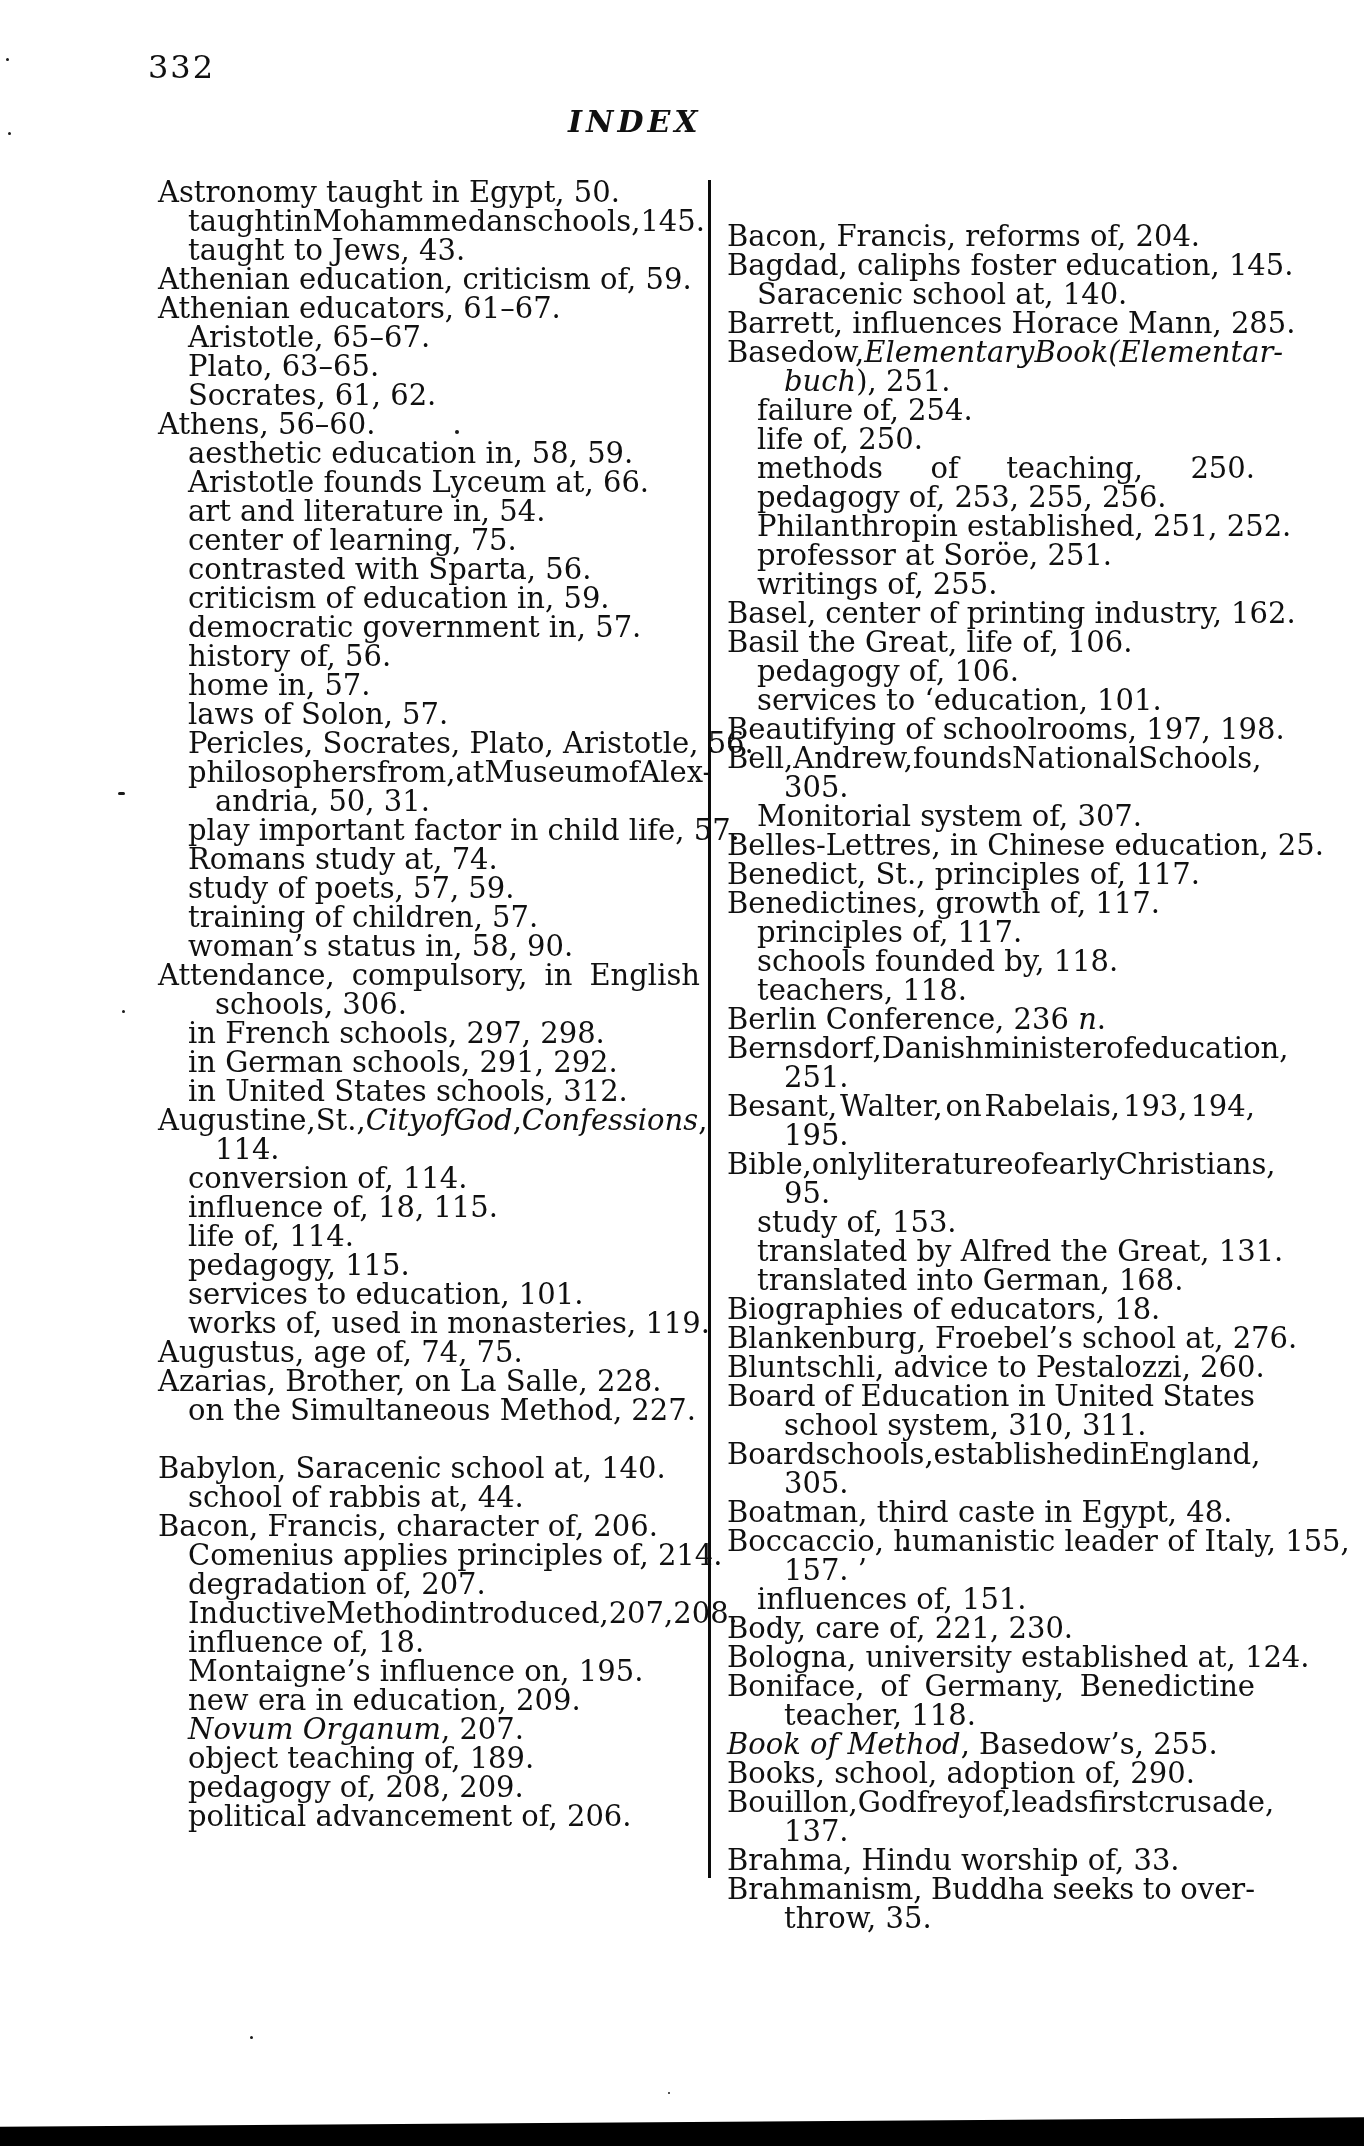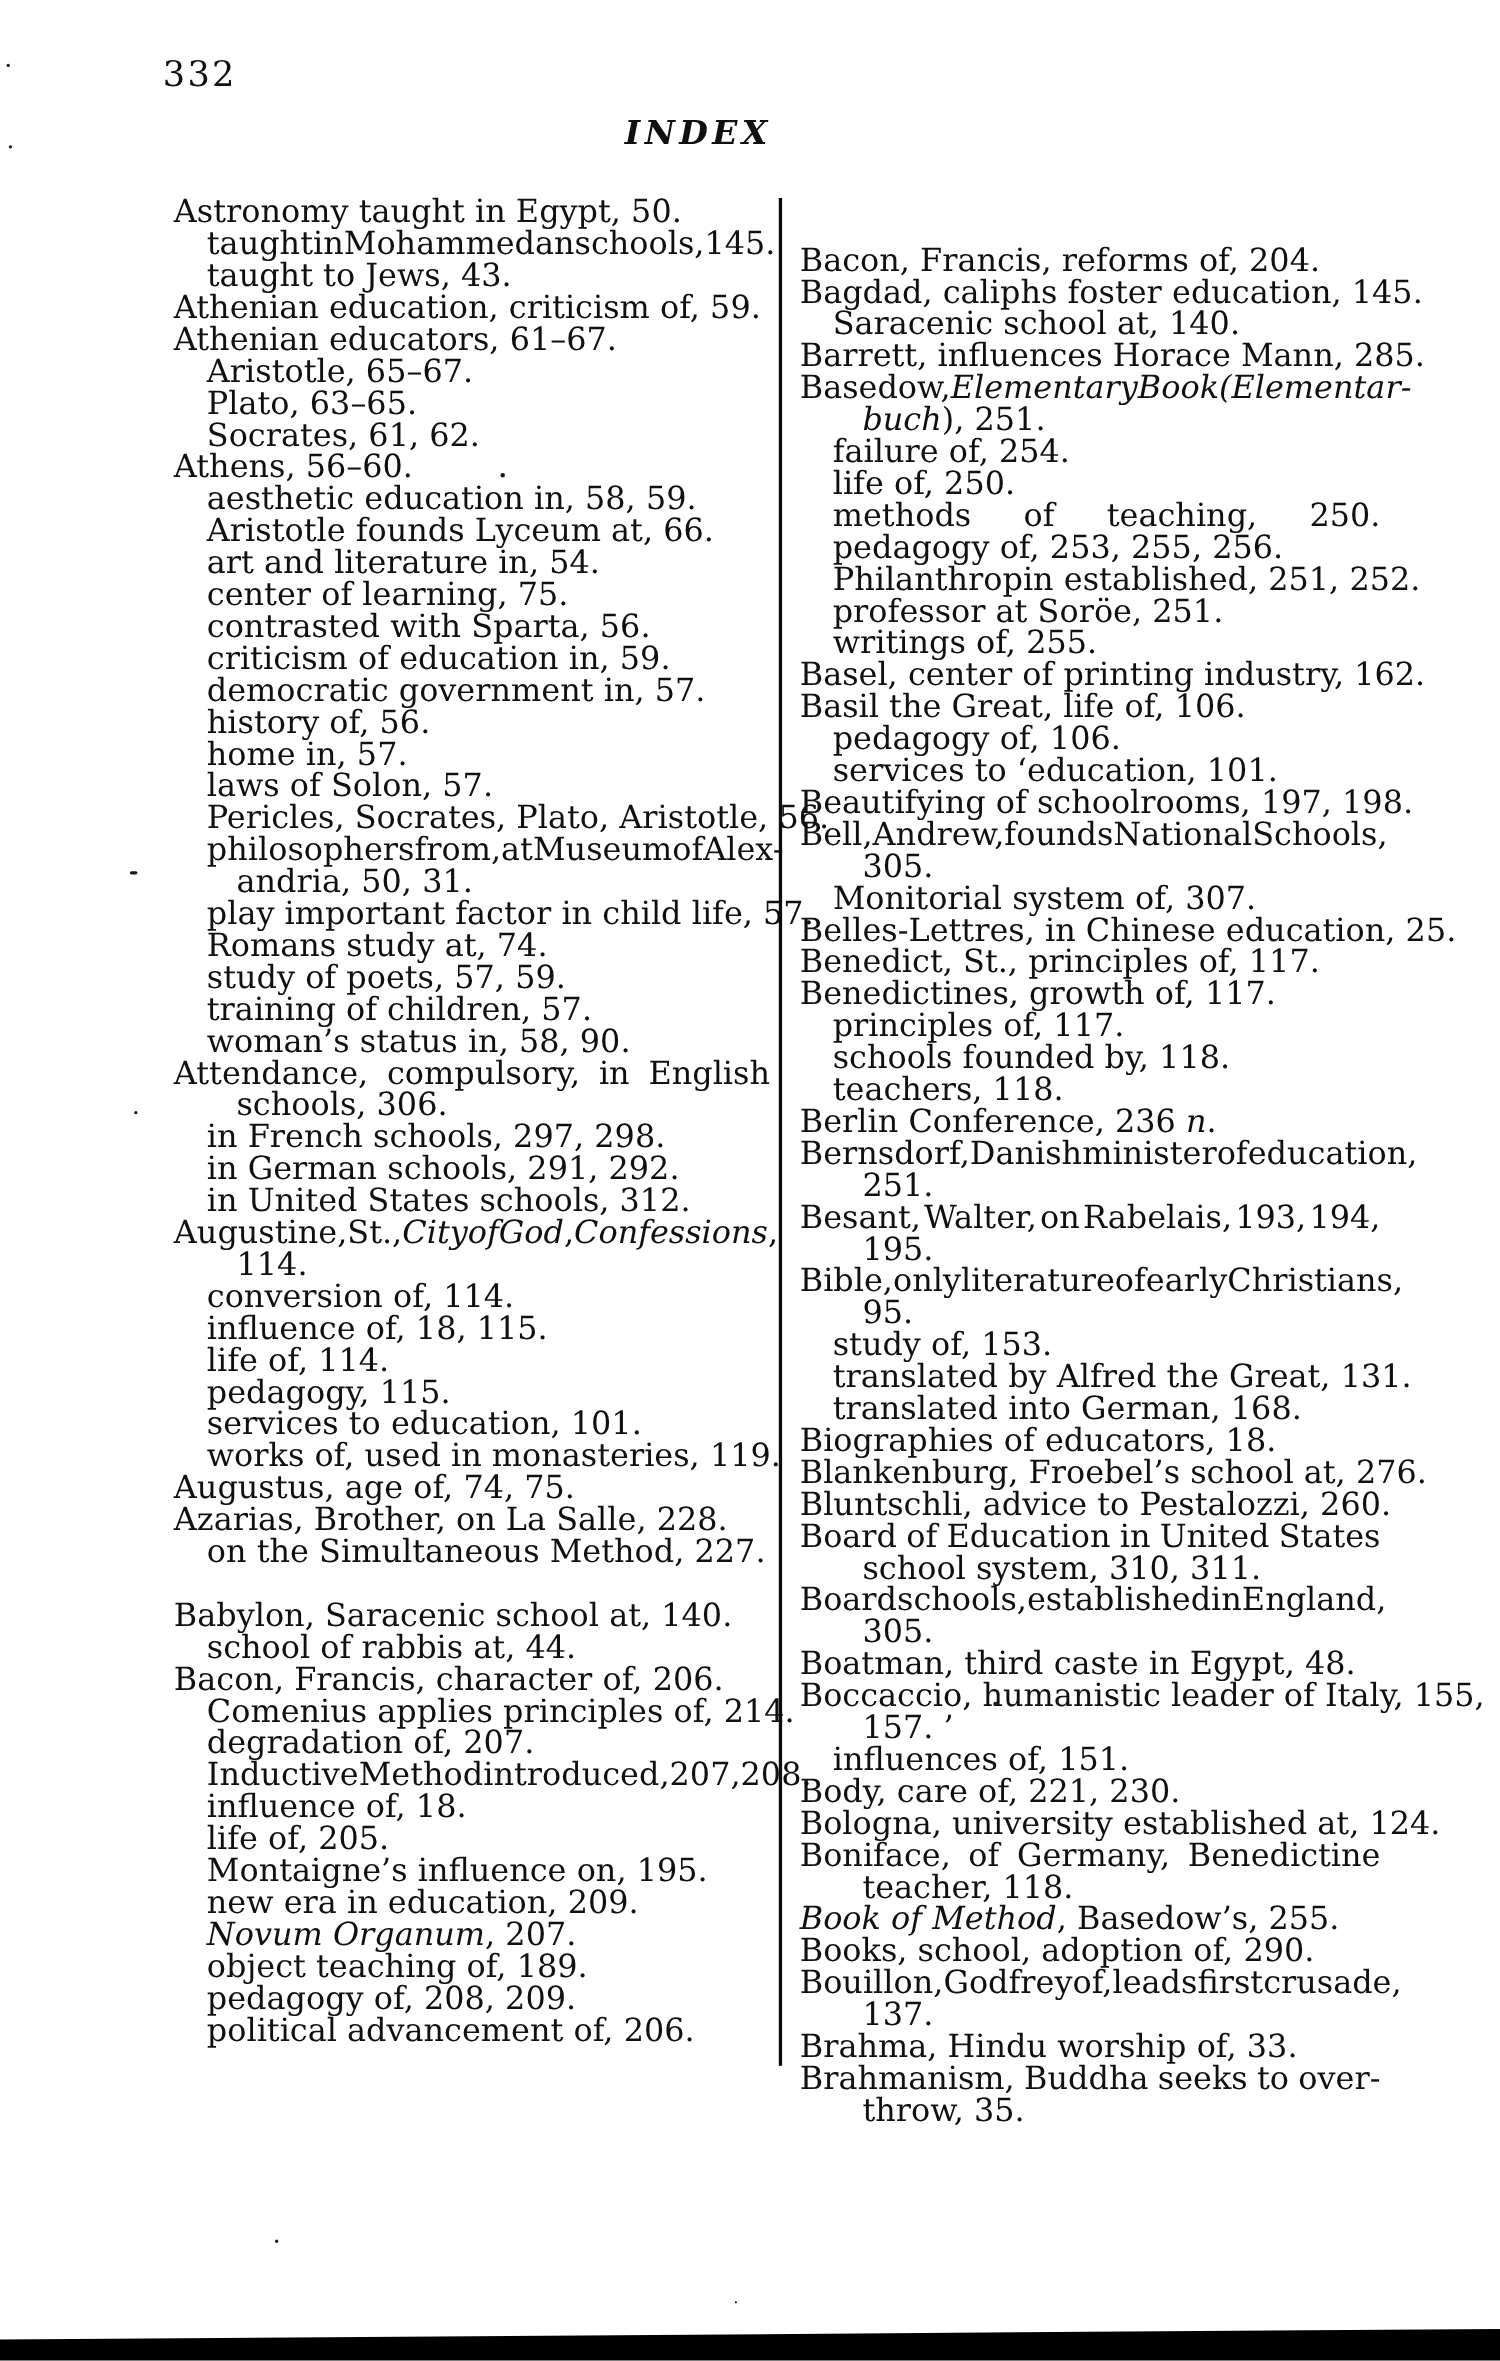--- a/index.html
+++ b/index.html
@@ -118,21 +118,20 @@
       <div class="line ind1"><span>Comenius</span> <span>applies</span> <span>principles</span> <span>of,</span> <span>214.</span></div>
       <div class="line ind1"><span>degradation</span> <span>of,</span> <span>207.</span></div>
       <div class="line ind1 j">
         <span>Inductive</span>
         <span>Method</span>
         <span>introduced,</span>
         <span>207,</span>
         <span>208.</span>
       </div>
       <div class="line ind1"><span>influence</span> <span>of,</span> <span>18.</span></div>
-      <div class="line ind1"><span>life</span> <span>of,</span> <span>205.</span></div>
       <div class="line ind1"><span>Montaigne’s</span> <span>influence</span> <span>on,</span> <span>195.</span></div>
       <div class="line ind1"><span>new</span> <span>era</span> <span>in</span> <span>education,</span> <span>209.</span></div>
       <div class="line ind1"><span><i>Novum</i></span> <span><i>Organum</i>,</span> <span>207.</span></div>
       <div class="line ind1"><span>object</span> <span>teaching</span> <span>of,</span> <span>189.</span></div>
       <div class="line ind1"><span>pedagogy</span> <span>of,</span> <span>208,</span> <span>209.</span></div>
       <div class="line ind1"><span>political</span> <span>advancement</span> <span>of,</span> <span>206.</span></div>
     </div>
   <div class="divider"></div>
   <div class="col col-right" id="col-right">
       <div class="line ind0"><span>Bacon,</span> <span>Francis,</span> <span>reforms</span> <span>of,</span> <span>204.</span></div>

